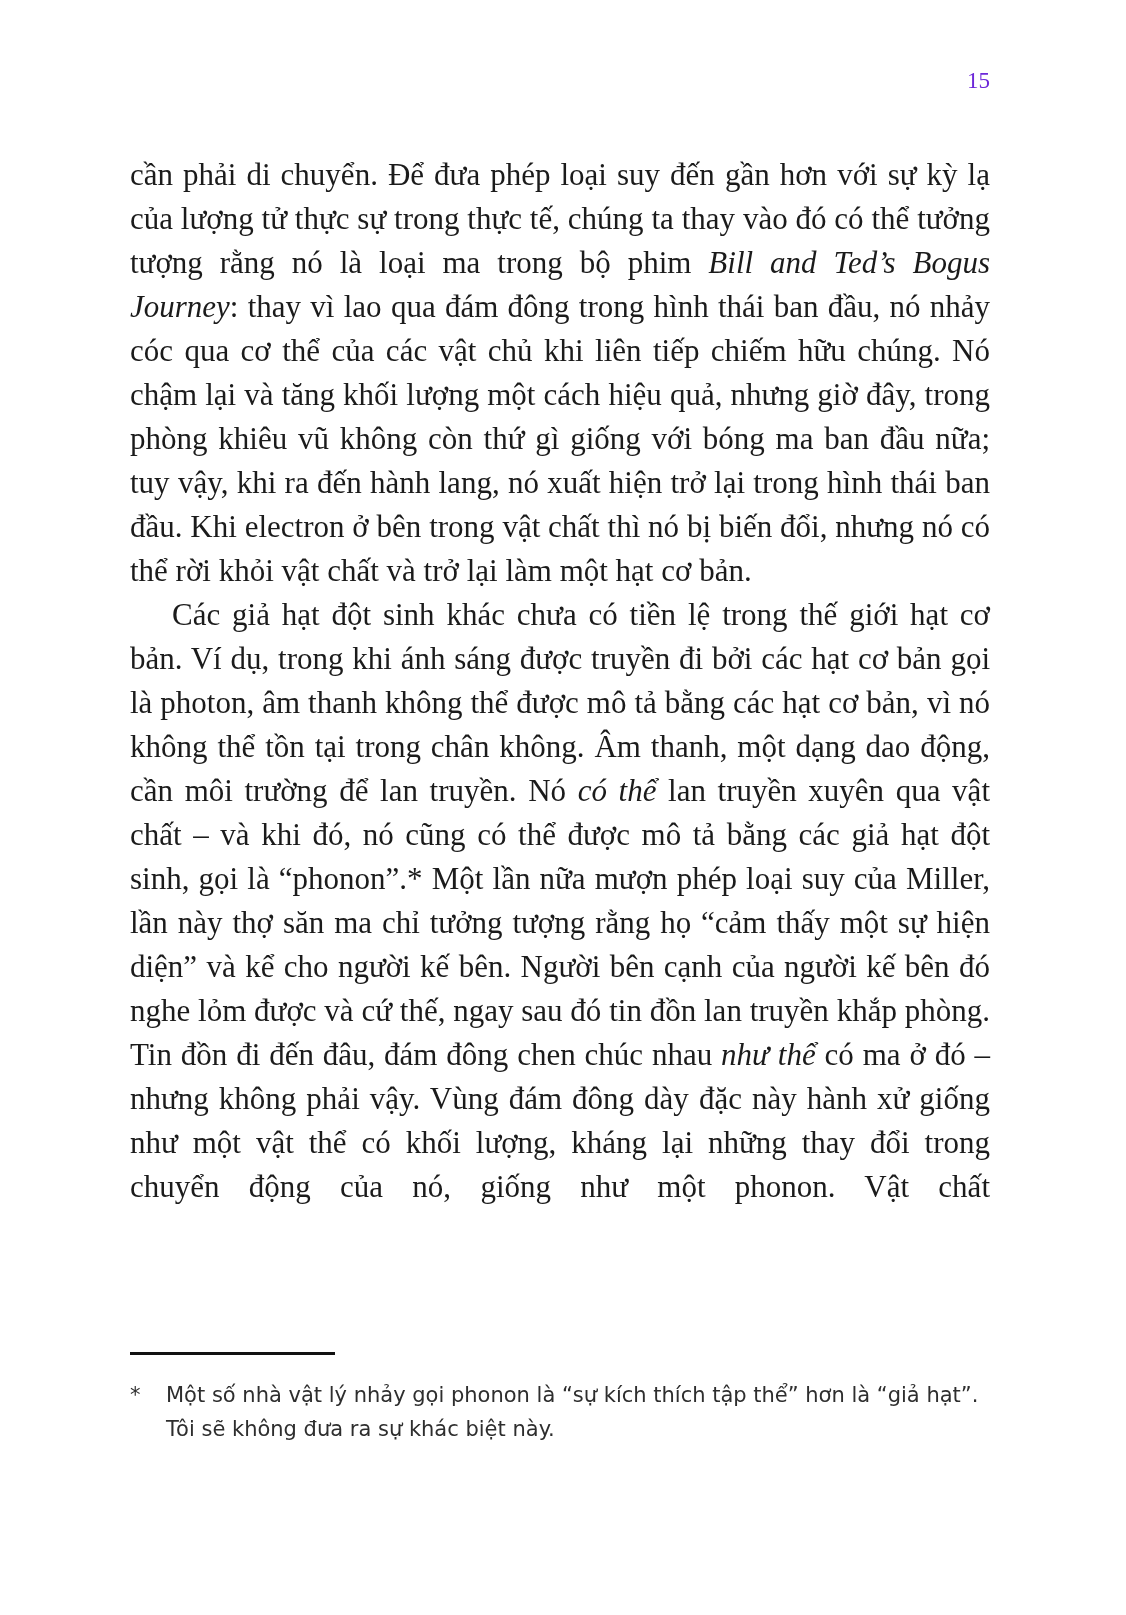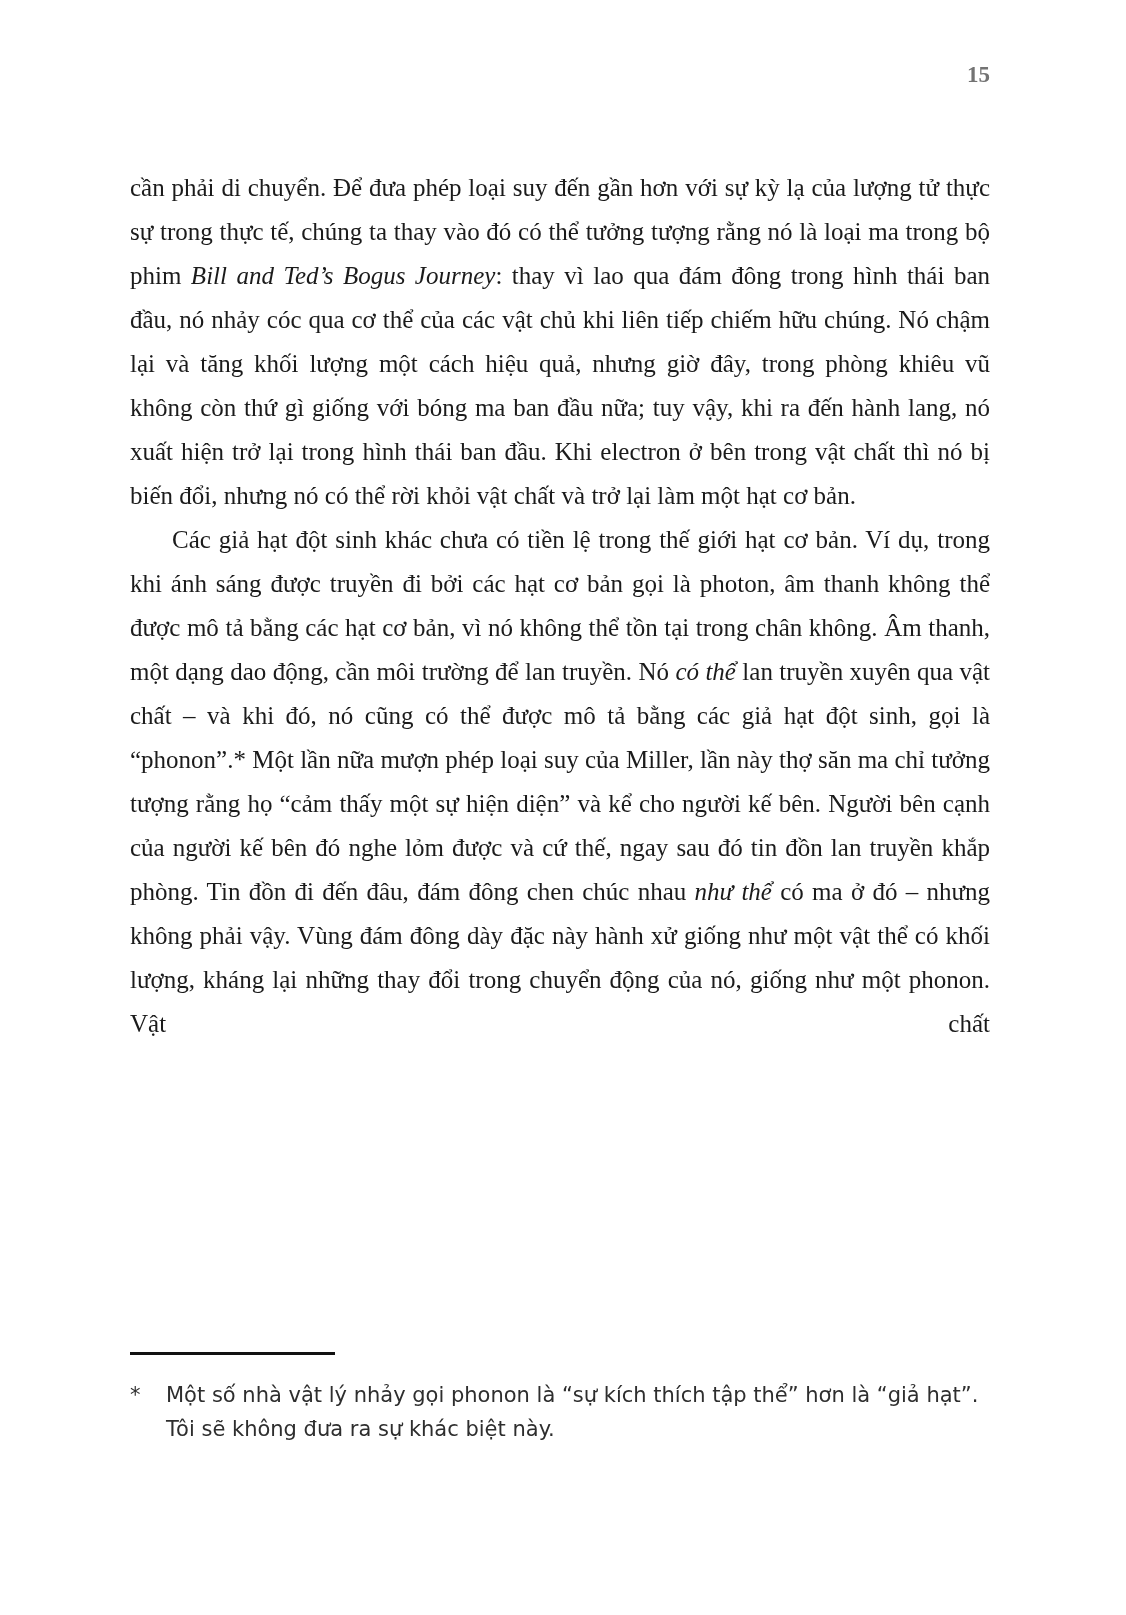--- a/index.html
+++ b/index.html
@@ -29,32 +29,31 @@
   .running-title {
     font-size: 19px;
     letter-spacing: 6px;
     word-spacing: 5px;
     color: #222222;
     text-transform: uppercase;
     white-space: nowrap;
   }
   .page-number {
     position: absolute;
-    top: 62px;
+    top: 68px;
     right: 136px;
     font-size: 23px;
-    color: #737373;
-    font-weight: bold;
+    color: #6d28d9;
   }
   .text-block {
     position: absolute;
-    top: 166px;
+    top: 153px;
     left: 130px;
     width: 860px;
-    font-size: 25px;
+    font-size: 31px;
     line-height: 44px;
     text-align: justify;
     text-justify: inter-word;
     hyphens: none;
     -webkit-hyphens: none;
   }
   .para {
     margin: 0;
   }
   .para.indent {

